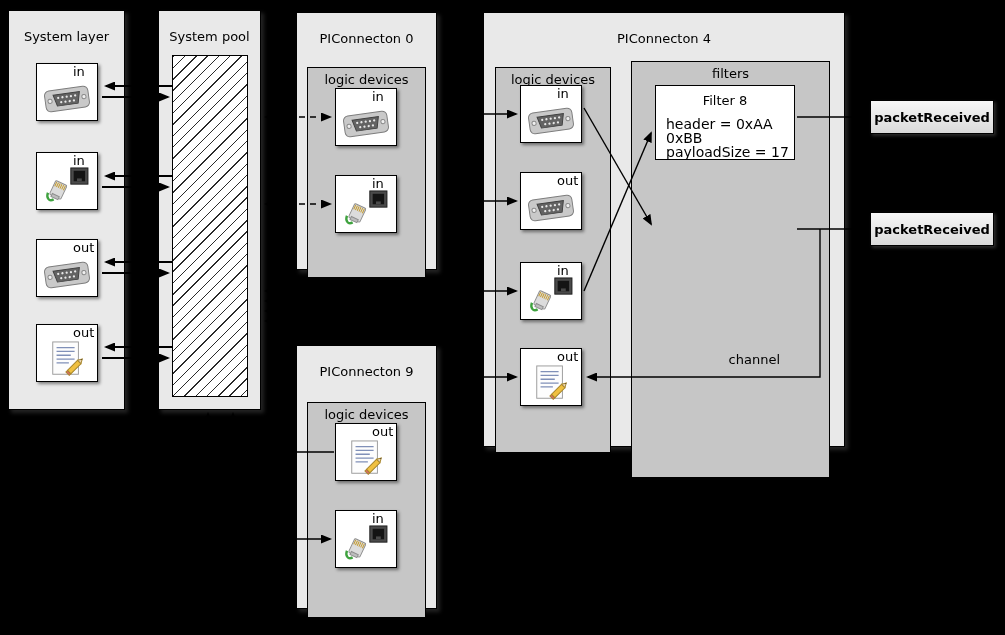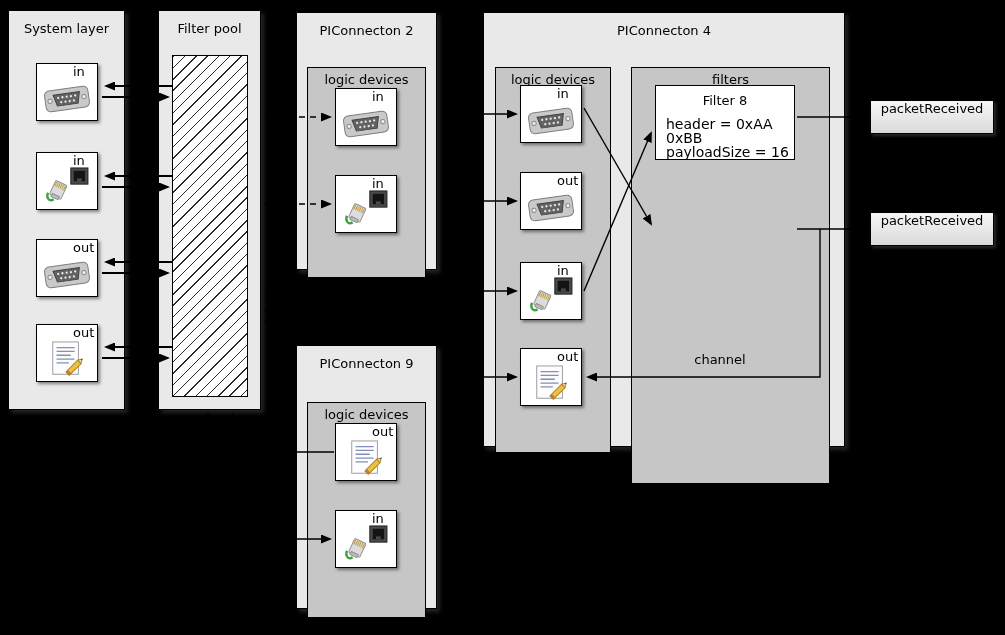--- a/index.html
+++ b/index.html
@@ -1,36 +1,36 @@
 <!DOCTYPE html>
 <html><head>
 <meta charset="utf-8">
 <style>
   html,body{margin:0;padding:0;background:#000;}
   .stage{position:relative;width:1005px;height:635px;background:#000;overflow:hidden;
          font-family:"DejaVu Sans","Liberation Sans",sans-serif;color:#000;}
   .panel{position:absolute;background:#e9e9e9;border:1px solid #000;box-sizing:border-box;z-index:1;
          box-shadow:3px 3px 4px rgba(60,60,60,.6);}
-  .panel-title{position:absolute;top:10px;left:0;width:100%;text-align:center;font-size:13px;z-index:2;}
+  .panel-title{position:absolute;top:18px;left:0;width:100%;text-align:center;font-size:13px;z-index:2;}
   .group{position:absolute;background:#c6c6c6;border:1px solid #000;box-sizing:border-box;z-index:2;margin-top:20px;}
   .group-title{position:absolute;top:4px;left:0;width:100%;text-align:center;font-size:13px;}
   .hatch{position:absolute;border:1px solid #000;box-sizing:border-box;z-index:2;background:#fff;
          background-image:repeating-linear-gradient(135deg,#2a2a2a 0,#2a2a2a 1px,transparent 1px,transparent 8px);}
   .device{position:absolute;width:62px;height:58px;background:#fff;border:1px solid #000;box-sizing:border-box;
           z-index:3;box-shadow:2px 2px 3px rgba(0,0,0,.45);}
   .dev-label{position:absolute;top:0px;left:4px;font-size:13px;margin-left:32px;}
   .dev-icon{position:absolute;bottom:2px;left:50%;transform:translateX(-50%);}
   .filter-box{position:absolute;width:140px;height:75px;background:#fff;border:1px solid #000;
               box-sizing:border-box;z-index:3;}
   .filter-title{margin-top:7px;text-align:center;font-size:13px;}
   .filter-params{margin:9px 0 0 10px;}
   .filter-param{font-size:14px;line-height:14px;}
   .event-box{position:absolute;width:124px;height:34px;border:1px solid #000;box-sizing:border-box;z-index:3;
-             background:linear-gradient(#f7f7f7,#dadada);display:flex;align-items:flex-start;justify-content:center;
-             font-size:13px;box-shadow:2px 2px 3px rgba(70,70,70,.6);}
+             background:linear-gradient(#f7f7f7,#dadada);display:flex;align-items:center;justify-content:center;
+             font-size:13px;box-shadow:2px 2px 3px rgba(70,70,70,.6);font-weight:bold;}
   .channel-label{position:absolute;font-size:13px;z-index:3;}
   .overlay{position:absolute;left:0;top:0;z-index:4;pointer-events:none;}
   .sym-defs{position:absolute;width:0;height:0;}
 </style>
 </head>
 <body>
 
 <svg class="sym-defs" aria-hidden="true">
   <defs>
     <symbol id="icon-serial" viewBox="0 0 48 40">
@@ -98,26 +98,26 @@
       </svg>
   </div>
   <div class="device" style="left:36px;top:324px">
     <span class="dev-label">out</span>
     <svg class="dev-icon" width="42" height="38">
         <use href="#icon-doc"></use>
       </svg>
   </div>
 
   <div class="panel" style="left:158px;top:10px;width:103px;height:400px">
-    <div class="panel-title">Filter pool</div>
+    <div class="panel-title">System pool</div>
   </div>
   <div class="hatch" style="left:172px;top:55px;width:76px;height:342px"></div>
 
   <div class="panel" style="left:296px;top:12px;width:141px;height:258px">
-    <div class="panel-title">PIConnecton 2</div>
+    <div class="panel-title">PIConnecton 0</div>
   </div>
   <div class="group" style="left:307px;top:47px;width:119px;height:211px">
     <div class="group-title">logic devices</div>
   </div>
   <div class="device" style="left:335px;top:88px">
     <span class="dev-label">in</span>
     <svg class="dev-icon" width="46" height="38">
         <use href="#icon-serial"></use>
       </svg>
   </div>
@@ -146,21 +146,21 @@
         <use href="#icon-eth"></use>
       </svg>
   </div>
 
   <div class="panel" style="left:483px;top:12px;width:362px;height:435px">
     <div class="panel-title">PIConnecton 4</div>
   </div>
   <div class="group" style="left:495px;top:47px;width:116px;height:386px">
     <div class="group-title">logic devices</div>
   </div>
-  <div class="group" style="left:631px;top:47px;width:199px;height:417px">
+  <div class="group" style="left:631px;top:41px;width:199px;height:417px">
     <div class="group-title">filters</div>
   </div>
 
   <div class="device" style="left:520px;top:85px">
     <span class="dev-label">in</span>
     <svg class="dev-icon" width="46" height="38">
         <use href="#icon-serial"></use>
       </svg>
   </div>
   <div class="device" style="left:520px;top:172px">
@@ -179,25 +179,25 @@
     <span class="dev-label">out</span>
     <svg class="dev-icon" width="42" height="38">
         <use href="#icon-doc"></use>
       </svg>
   </div>
 
   <div class="filter-box" style="left:655px;top:85px">
     <div class="filter-title">Filter 8</div>
     <div class="filter-params">
       <div class="filter-param">header = 0xAA 0xBB</div>
-      <div class="filter-param">payloadSize = 16</div>
+      <div class="filter-param">payloadSize = 17</div>
     </div>
   </div>
 
-  <div class="channel-label" style="left:660px;top:352px;width:120px;text-align:center">channel</div>
+  <div class="channel-label" style="left:660px;top:352px;width:120px;text-align:right">channel</div>
 
   <div class="event-box" style="left:870px;top:100px">
     <span>packetReceived</span>
   </div>
   <div class="event-box" style="left:870px;top:212px">
     <span>packetReceived</span>
   </div>
 
   <svg class="overlay" width="1005" height="635">
     <defs>

